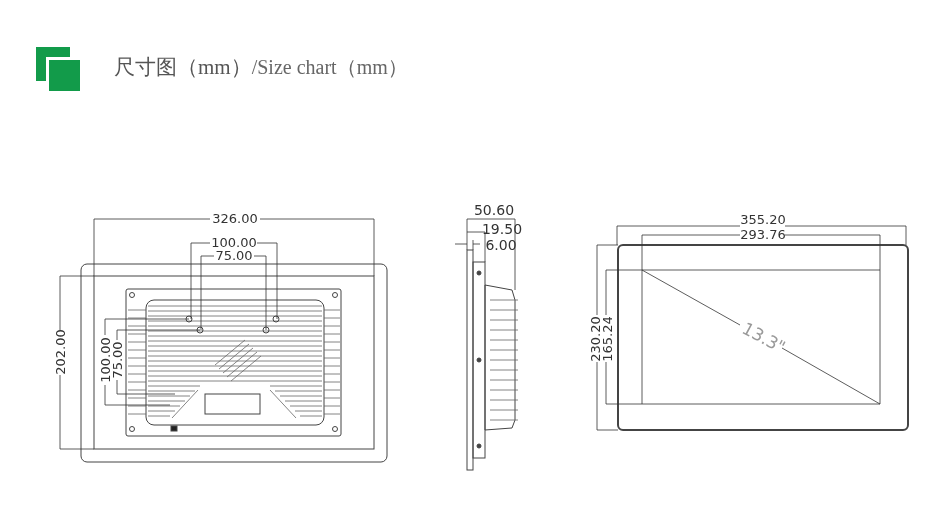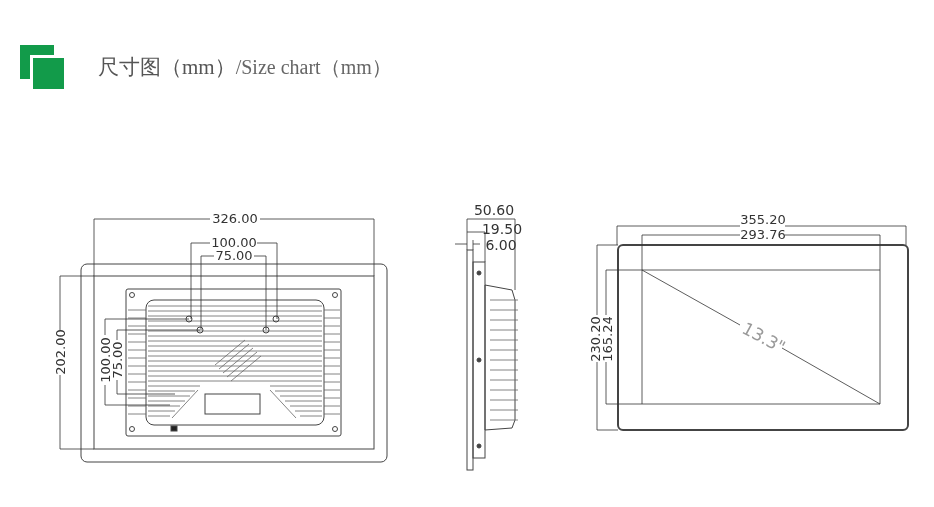--- a/index.html
+++ b/index.html
@@ -1,17 +1,17 @@
 <!DOCTYPE html>
 <html><head>
 <meta charset="utf-8">
 <style>
   html, body { margin: 0; padding: 0; background: #ffffff; }
   body { width: 934px; height: 507px; position: relative; overflow: hidden; font-family: "Liberation Sans", sans-serif; }
-  .header { position: absolute; left: 20px; top: 47px; height: 40px; display: flex; align-items: center; }
+  .header { position: absolute; left: 36px; top: 47px; height: 40px; display: flex; }
   .logo { position: relative; width: 46px; height: 44px; }
   .logo .sq1 { position: absolute; left: 0; top: 0; width: 34px; height: 34px; background: #129b4a; }
   .logo .sq2 { position: absolute; left: 13px; top: 13px; width: 31px; height: 31px; background: #129b4a; box-shadow: -3px -3px 0 #ffffff; }
   .title { position: absolute; left: 78px; top: 6px; white-space: nowrap; font-family: "Liberation Serif", "DejaVu Serif", serif; font-size: 21px; color: #555555; }
   .title .en { font-size: 20px; color: #666666; }
   svg text { font-family: "DejaVu Sans", sans-serif; fill: #333; }
 </style>
 </head>
 <body>
 

